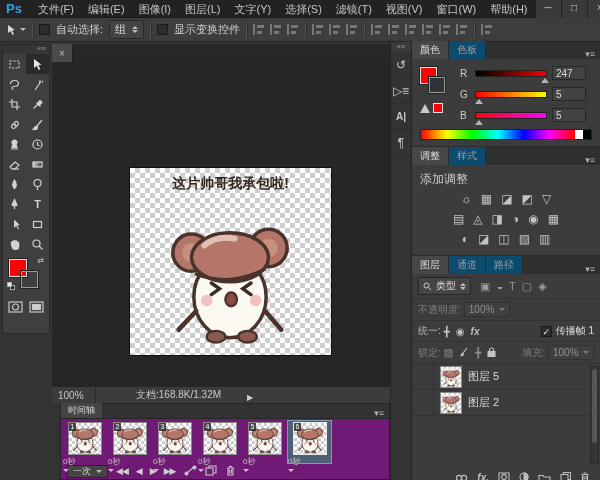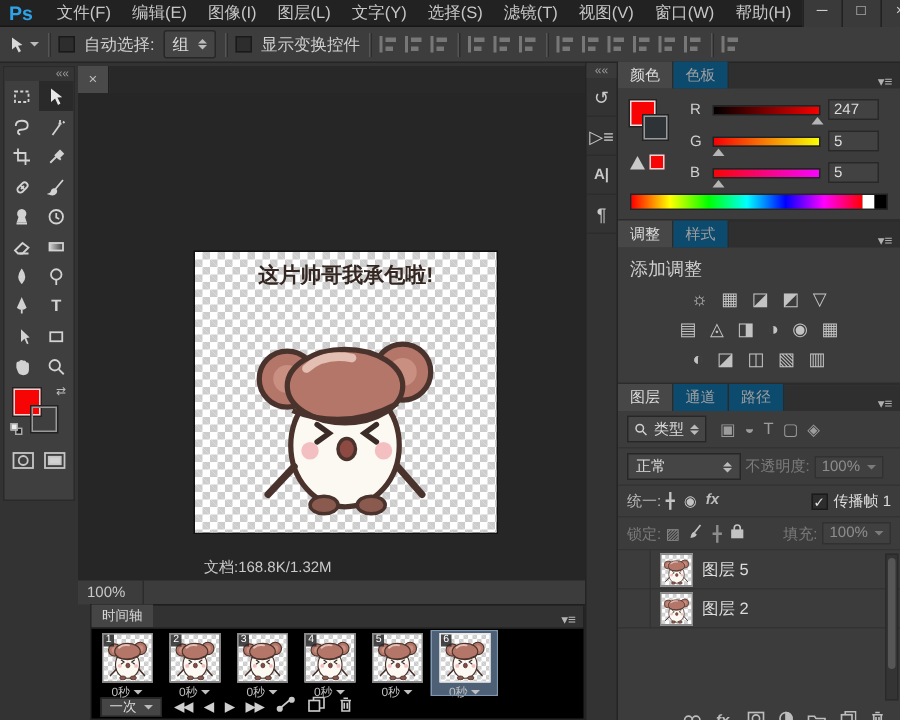--- a/index.html
+++ b/index.html
@@ -55,35 +55,35 @@
   .checker{background-color:#fff;background-image:
     linear-gradient(45deg,#cdcdcd 25%,transparent 25%,transparent 75%,#cdcdcd 75%),
     linear-gradient(45deg,#cdcdcd 25%,transparent 25%,transparent 75%,#cdcdcd 75%);
     background-size:10px 10px;background-position:0 0,5px 5px;margin-top:36px;}
   .artboard{position:absolute;left:78px;top:70px;width:201px;height:187px;box-shadow:0 0 0 1px #111;}
   .canvas-text{position:absolute;left:0;right:0;top:7px;text-align:center;font-size:14px;font-weight:bold;color:#342620;letter-spacing:0;}
   .artwork{position:absolute;left:30px;top:34px;width:140px;height:148px;}
 
   .statusbar{position:absolute;left:52px;top:386px;width:338px;height:17px;background:#3c3c3c;border-top:1px solid #262626;display:flex;align-items:center;font-size:10px;color:#c9c9c9;}
   .zoombox{width:44px;padding-left:6px;border-right:1px solid #2b2b2b;height:100%;display:flex;align-items:center;}
-  .docinfo{padding-left:40px;display:flex;align-items:flex-end;gap:26px;flex-direction:column;}
+  .docinfo{padding-left:40px;display:flex;align-items:flex-end;gap:26px;}
   .docinfo .arr{color:#cfcfcf;font-size:8px;}
 
   
-  .timeline{position:absolute;left:60px;top:403px;width:330px;height:77px;background:#000000;border:1px solid #252525;}
+  .timeline{position:absolute;left:60px;top:403px;width:330px;height:77px;background:#701a75;border:1px solid #252525;}
   .tl-tabs{height:15px;display:flex;align-items:flex-end;background:#323232;border-bottom:1px solid #272727;}
   .tl-tab{background:#454545;color:#d5d5d5;font-size:9px;padding:1px 7px;}
   .tl-menu{margin-left:auto;color:#b5b5b5;font-size:9px;padding-right:5px;}
   .frames{display:flex;gap:2px;padding:2px 2px 0 2px;height:44px;}
   .frame{width:43px;position:relative;padding-top:1px;}
   .frame.selected{background:#4e6076;outline:1px solid #7f99b5;}
   .fthumb{width:34px;height:33px;margin:0 auto;border:1px solid #8a8a8a;position:relative;background-size:6px 6px!important;background-position:0 0,3px 3px!important;}
   .frame.selected .fthumb{border-color:#e8e8e8;}
   .fnum{position:absolute;left:0;top:0;font-size:7px;line-height:8px;padding:0 2px;background:rgba(40,40,40,.85);color:#fff;}
-  .fdelay{display:flex;justify-content:center;align-items:center;gap:2px;font-size:8px;color:#c0c0c0;margin-top:1px;}
+  .fdelay{display:flex;justify-content:center;gap:2px;font-size:8px;color:#c0c0c0;margin-top:1px;flex-direction:column;}
   .fdelay .tri-dn{border-top-color:#c0c0c0;}
   .tl-controls{display:flex;align-items:center;gap:8px;padding:2px 6px;height:16px;}
   .loopbox{display:flex;align-items:center;gap:5px;background:#454545;border:1px solid #272727;padding:0 5px;font-size:9px;color:#ddd;height:13px;}
   .pb{color:#cfcfcf;font-size:9px;line-height:1;letter-spacing:-1px;}
   .tl-controls svg{stroke:#c9c9c9;fill:none;stroke-width:1.1;}
 
   
   .dockstrip{position:absolute;left:390px;top:42px;width:22px;height:438px;background:#333;border-left:1px solid #242424;border-right:1px solid #242424;}
   .ds-head{font-size:8px;color:#9a9a9a;text-align:center;height:10px;line-height:9px;background:#3a3a3a;}
   .ds-icon{height:26px;display:flex;align-items:center;justify-content:center;color:#c9c9c9;font-size:12px;border-bottom:1px solid #2c2c2c;}
@@ -589,27 +589,20 @@
       <span class="filter-icons">
         <span>▣</span>
         <span>◒</span>
         <span>T</span>
         <span>▢</span>
         <span>◈</span>
       </span>
     </div>
 
     <div class="lp-row">
-      <span class="blendbox">
-        <span>正常</span>
-        <span class="udar">
-            <i class="tri-up"></i>
-            <i class="tri-dn"></i>
-          </span>
-      </span>
       <span class="small-lbl dim">不透明度:</span>
       <span class="valbox dim">
         <span>100%</span>
           <i class="tri-dn"></i>
       </span>
     </div>
 
     <div class="lp-row">
       <span class="small-lbl">统一:</span>
       <span class="unify-icons">

